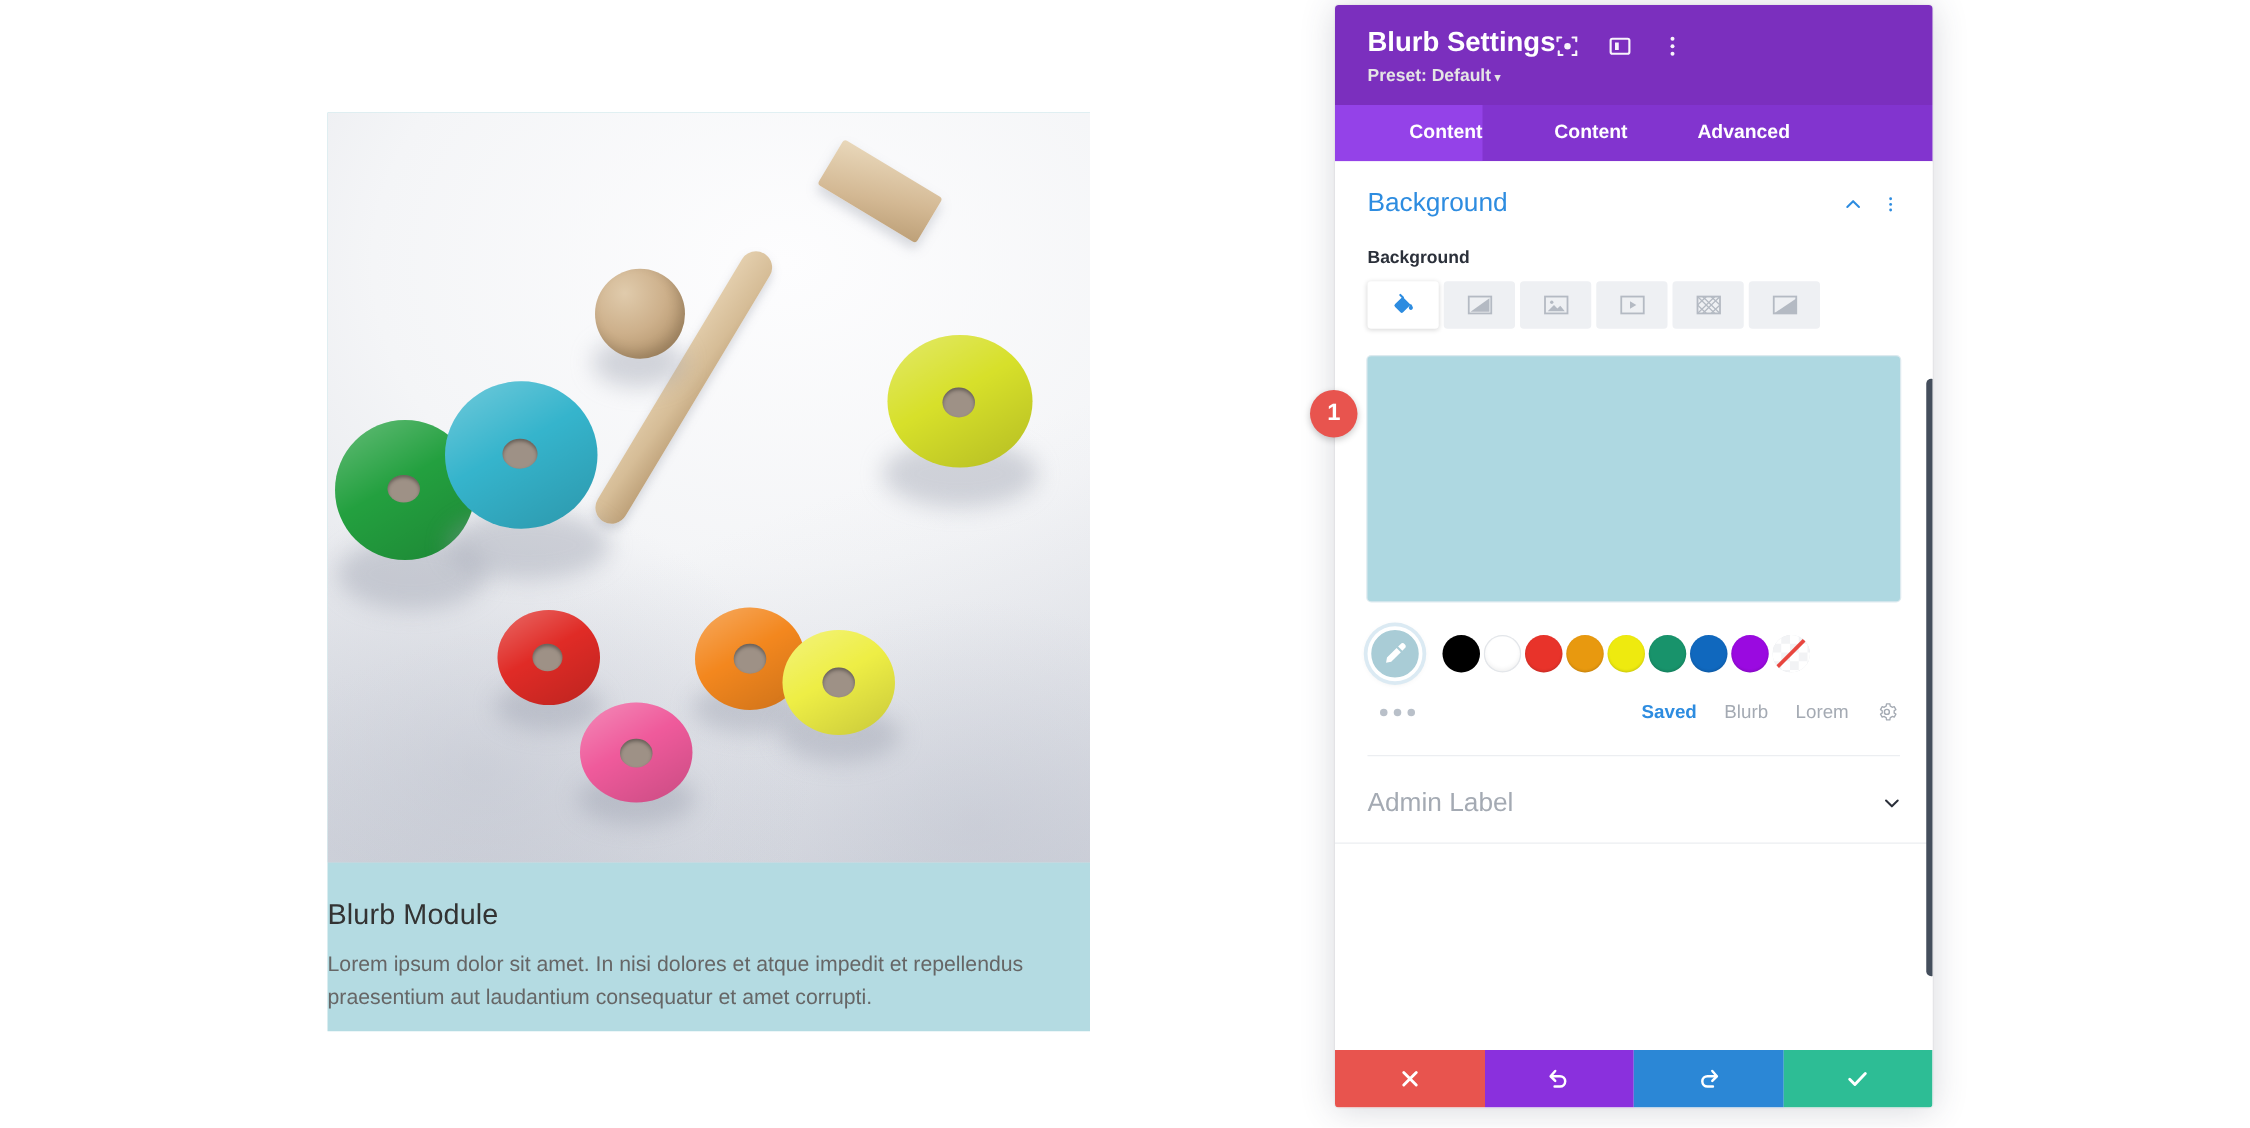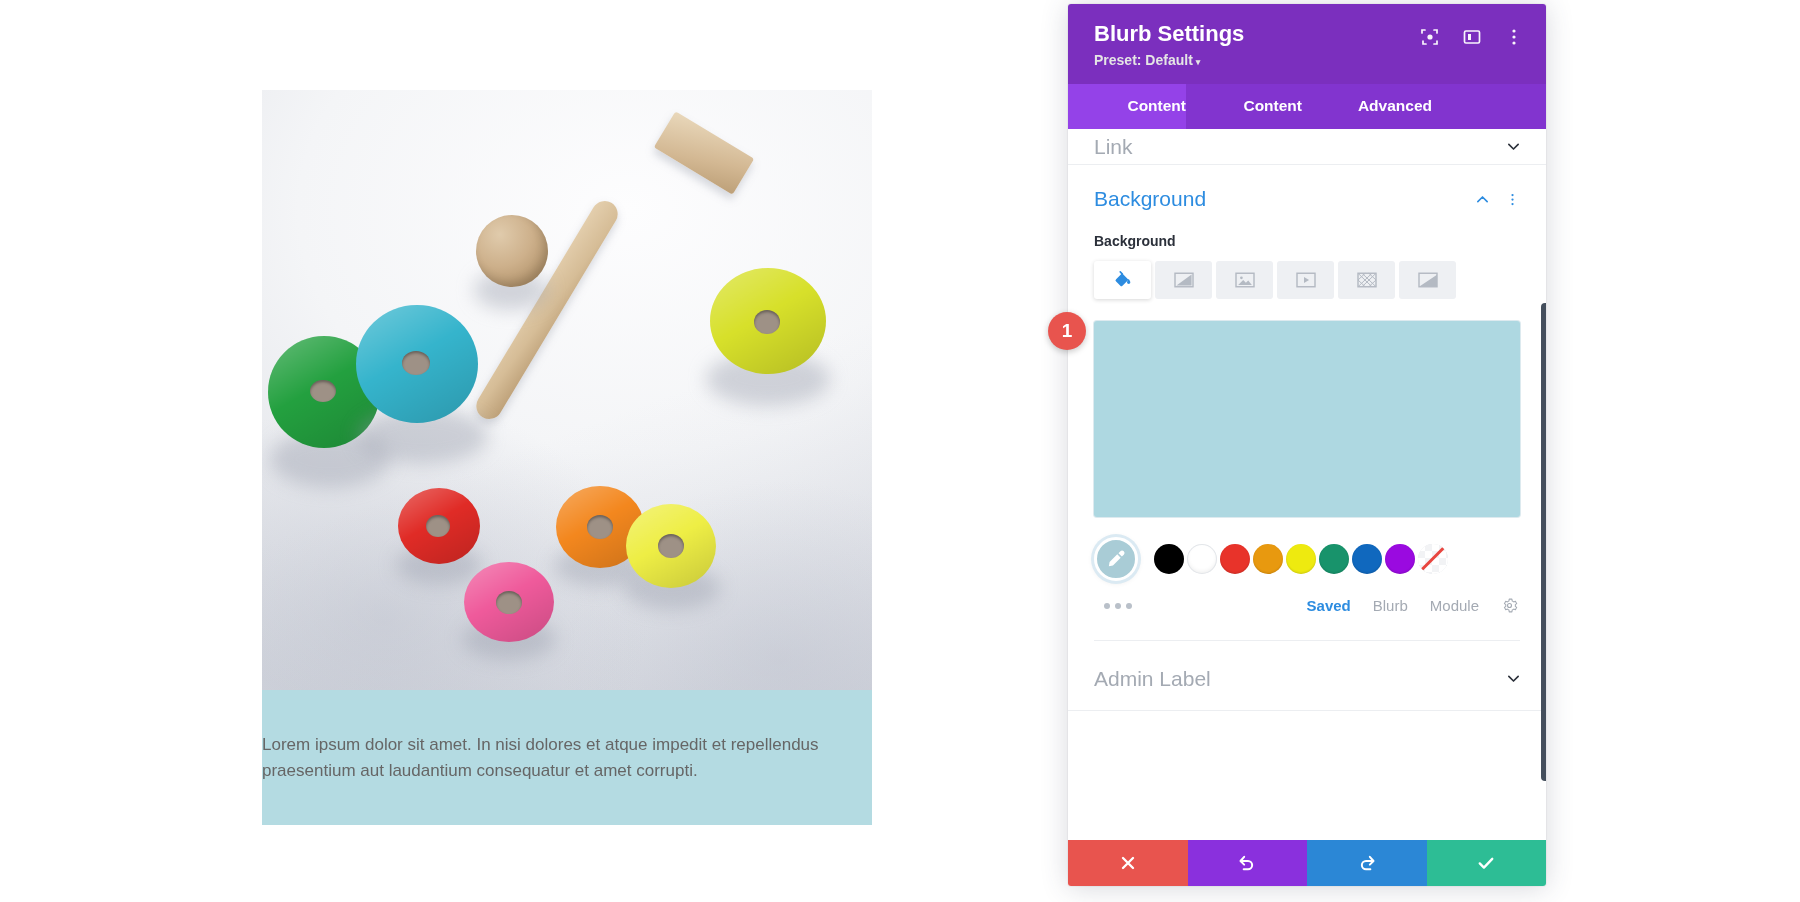--- a/index.html
+++ b/index.html
@@ -72,21 +72,21 @@
     width: 478px; height: 882px;
     background: #ffffff;
     border-radius: 3px;
     box-shadow: 0 2px 28px rgba(55,60,85,.20), 0 0 0 1px rgba(0,0,0,.03);
     display: flex; flex-direction: column;
     overflow: visible;
   }
   .panel-header {
     background: #7b2fbe;
     padding: 18px 22px 16px 26px;
-    display: flex; align-items: flex-start; justify-content: space-between;
+    display: flex; align-items: flex-start; 
     border-radius: 3px 3px 0 0;
   }
   .panel-title {
     color: #ffffff; font-size: 22px; font-weight: bold; line-height: 1.1;
   }
   .panel-preset {
     color: #e5e5e5; font-size: 14px; font-weight: bold; margin-top: 6px;
   }
   .panel-preset .caret { font-size: 9px; margin-left: 3px; }
   .header-icons { display: flex; align-items: center; gap: 22px; margin-top: 5px; }
@@ -297,20 +297,21 @@
       </div>
 
       <div class="shadow-blob" style="left:200px;top:528px;width:94px;height:42px;"></div>
       <div class="disc" style="left:202px;top:472px;width:90px;height:80px;background:#ef5a9b;">
         <div class="rim"></div>
         <div class="hole" style="left:32px;top:29px;width:26px;height:23px;"></div>
       </div>
     </div>
 
     <div class="blurb-body">
+      <div class="blurb-title">Blurb Module</div>
       <div class="blurb-text">Lorem ipsum dolor sit amet. In nisi dolores et atque impedit et repellendus praesentium aut laudantium consequatur et amet corrupti.</div>
     </div>
   </div>
 
   <div class="settings-panel">
 
     <div class="panel-header">
       <div>
         <div class="panel-title">Blurb Settings</div>
         <div class="panel-preset">
@@ -337,26 +338,20 @@
     </div>
 
     <div class="panel-tabs">
       <div class="ptab t-content">Content</div>
       <div class="ptab t-design">Content</div>
       <div class="ptab t-advanced">Advanced</div>
     </div>
 
     <div class="panel-scroll">
 
-      <div class="collapsed-row row-link">
-        <span class="label">Link</span>
-        <svg width="17" height="17" viewBox="0 0 20 20">
-          <path d="M4.5 7.5 10 13l5.5-5.5" fill="none" stroke="#2b303a" stroke-width="1.9" stroke-linecap="round" stroke-linejoin="round"></path>
-        </svg>
-      </div>
 
       <div class="section">
         <div class="section-head">
           <span class="section-title">Background</span>
           <span class="section-head-icons">
             <svg width="17" height="17" viewBox="0 0 20 20">
               <path d="M4.5 12.5 10 7l5.5 5.5" fill="none" stroke="#2d8ce0" stroke-width="1.9" stroke-linecap="round" stroke-linejoin="round"></path>
             </svg>
             <svg width="15" height="17" viewBox="0 0 20 20">
               <circle cx="10" cy="4" r="1.5" fill="#2d8ce0"></circle>
@@ -448,21 +443,21 @@
 
         <div class="swatch-foot">
           <div class="dots3">
             <i></i>
               <i></i>
               <i></i>
           </div>
           <div class="foot-links">
             <span class="flink active">Saved</span>
             <span class="flink">Blurb</span>
-            <span class="flink">Module</span>
+            <span class="flink">Lorem</span>
             <svg width="17" height="17" viewBox="0 0 24 24">
               <path d="M12 8.4A3.6 3.6 0 1 0 12 15.6 3.6 3.6 0 0 0 12 8.4zm0 5.6a2 2 0 1 1 0-4 2 2 0 0 1 0 4z" fill="#a4aab3"></path>
               <path d="M20.2 13.3a8.6 8.6 0 0 0 0-2.6l2-1.3-1.9-3.3-2.3.8a8.3 8.3 0 0 0-2.2-1.3L15.4 3h-3.8l-.4 2.6a8.3 8.3 0 0 0-2.2 1.3l-2.3-.8L4.8 9.4l2 1.3a8.6 8.6 0 0 0 0 2.6l-2 1.3 1.9 3.3 2.3-.8a8.3 8.3 0 0 0 2.2 1.3l.4 2.6h3.8l.4-2.6a8.3 8.3 0 0 0 2.2-1.3l2.3.8 1.9-3.3z" fill="none" stroke="#a4aab3" stroke-width="1.5" stroke-linejoin="round"></path>
             </svg>
           </div>
         </div>
 
         <div class="panel-divider"></div>
       </div>
 

